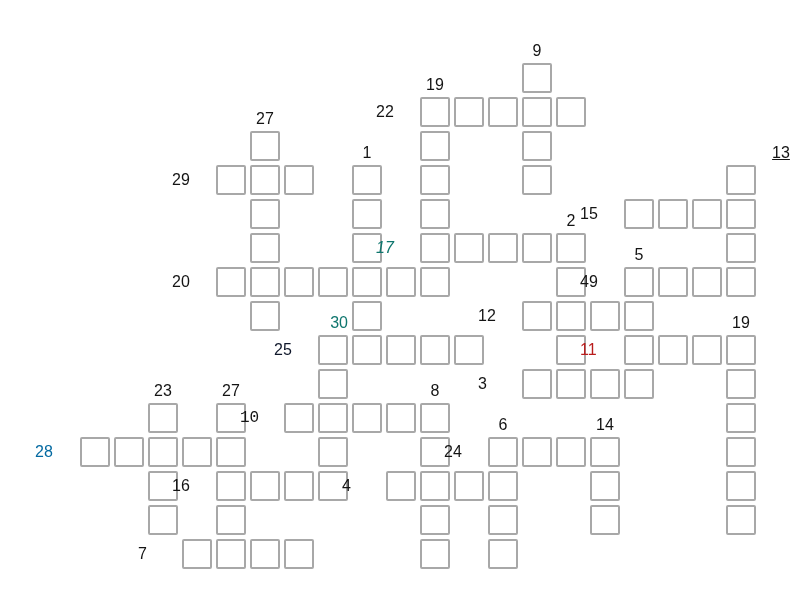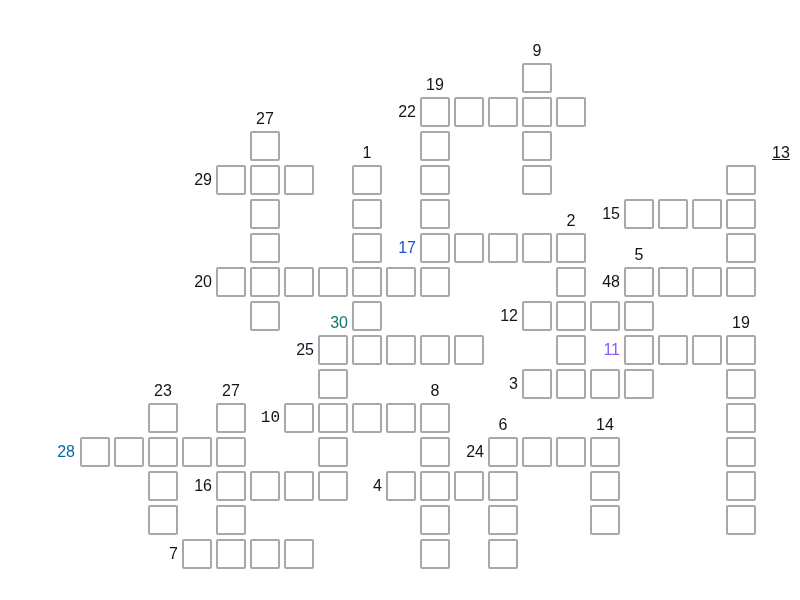--- a/index.html
+++ b/index.html
@@ -29,21 +29,21 @@
     border-radius: 2px;
   }
   .num {
     position: absolute;
     font-size: 16px;
     line-height: 18px;
     color: #141414;
     white-space: nowrap;
   }
   .num.across {
-    text-align: right;
+    text-align: left;
   }
   .num.down {
     text-align: center;
   }
 </style>
 </head>
 <body>
 
 <div class="board" style="background: rgb(255, 255, 255);">
     <div class="cell" style="left: 522px; top: 63px; width: 30px; height: 30px; border-color: rgb(168, 168, 168); background: rgb(255, 255, 255);"></div>
@@ -157,33 +157,33 @@
     <div class="num down" style="color: rgb(20, 20, 20); left: 352px; width: 30px; top: 144px;">1</div>
     <div class="num down" style="color: rgb(20, 20, 20); left: 556px; width: 30px; top: 212px;">2</div>
     <div class="num across" style="color: rgb(20, 20, 20); left: 478px; width: 40px; top: 375px;">3</div>
     <div class="num across" style="color: rgb(20, 20, 20); left: 342px; width: 40px; top: 477px;">4</div>
     <div class="num down" style="color: rgb(20, 20, 20); left: 624px; width: 30px; top: 246px;">5</div>
     <div class="num down" style="color: rgb(20, 20, 20); left: 488px; width: 30px; top: 416px;">6</div>
     <div class="num across" style="color: rgb(20, 20, 20); left: 138px; width: 40px; top: 545px;">7</div>
     <div class="num down" style="color: rgb(20, 20, 20); left: 420px; width: 30px; top: 382px;">8</div>
     <div class="num down" style="color: rgb(20, 20, 20); left: 522px; width: 30px; top: 42px;">9</div>
     <div class="num across" style="color: rgb(20, 20, 20); left: 240px; width: 40px; top: 409px; font-family: Liberation Mono, monospace;">10</div>
-    <div class="num across" style="color: #8b5cf6; left: 580px; width: 40px; top: 341px;">11</div>
+    <div class="num across" style="color: #b91c1c; left: 580px; width: 40px; top: 341px;">11</div>
     <div class="num across" style="color: rgb(20, 20, 20); left: 478px; width: 40px; top: 307px;">12</div>
     <div class="num down" style="color: rgb(20, 20, 20); left: 766px; width: 30px; top: 144px; text-decoration: underline;">13</div>
     <div class="num down" style="color: rgb(20, 20, 20); left: 590px; width: 30px; top: 416px;">14</div>
     <div class="num across" style="color: rgb(20, 20, 20); left: 580px; width: 40px; top: 205px;">15</div>
     <div class="num across" style="color: rgb(20, 20, 20); left: 172px; width: 40px; top: 477px;">16</div>
-    <div class="num across" style="color: #1d4ed8; left: 376px; width: 40px; top: 239px;">17</div>
+    <div class="num across" style="color: #0f766e; left: 376px; width: 40px; top: 239px; font-style: italic;">17</div>
     <div class="num down" style="color: rgb(20, 20, 20); left: 726px; width: 30px; top: 314px;">19</div>
     <div class="num down" style="color: rgb(20, 20, 20); left: 420px; width: 30px; top: 76px; text-align: center;">19</div>
     <div class="num across" style="color: rgb(20, 20, 20); left: 172px; width: 40px; top: 273px;">20</div>
     <div class="num down" style="color: rgb(20, 20, 20); left: 250px; width: 30px; top: 110px;">27</div>
     <div class="num across" style="color: rgb(20, 20, 20); left: 376px; width: 40px; top: 103px;">22</div>
     <div class="num down" style="color: rgb(20, 20, 20); left: 148px; width: 30px; top: 382px;">23</div>
     <div class="num across" style="color: rgb(20, 20, 20); left: 444px; width: 40px; top: 443px;">24</div>
     <div class="num across" style="color: #0f172a; left: 274px; width: 40px; top: 341px;">25</div>
     <div class="num across" style="color: rgb(20, 20, 20); left: 172px; width: 40px; top: 171px;">29</div>
     <div class="num down" style="color: rgb(20, 20, 20); left: 216px; width: 30px; top: 382px;">27</div>
     <div class="num across" style="color: #0369a1; left: 35px; width: 40px; top: 443px;">28</div>
-    <div class="num across" style="color: rgb(20, 20, 20); left: 580px; width: 40px; top: 273px;">48</div>
+    <div class="num across" style="color: rgb(20, 20, 20); left: 580px; width: 40px; top: 273px;">49</div>
     <div class="num down" style="color: #0f766e; left: 318px; width: 30px; top: 314px; text-align: right;">30</div>
   </div>
 
 </body></html>

